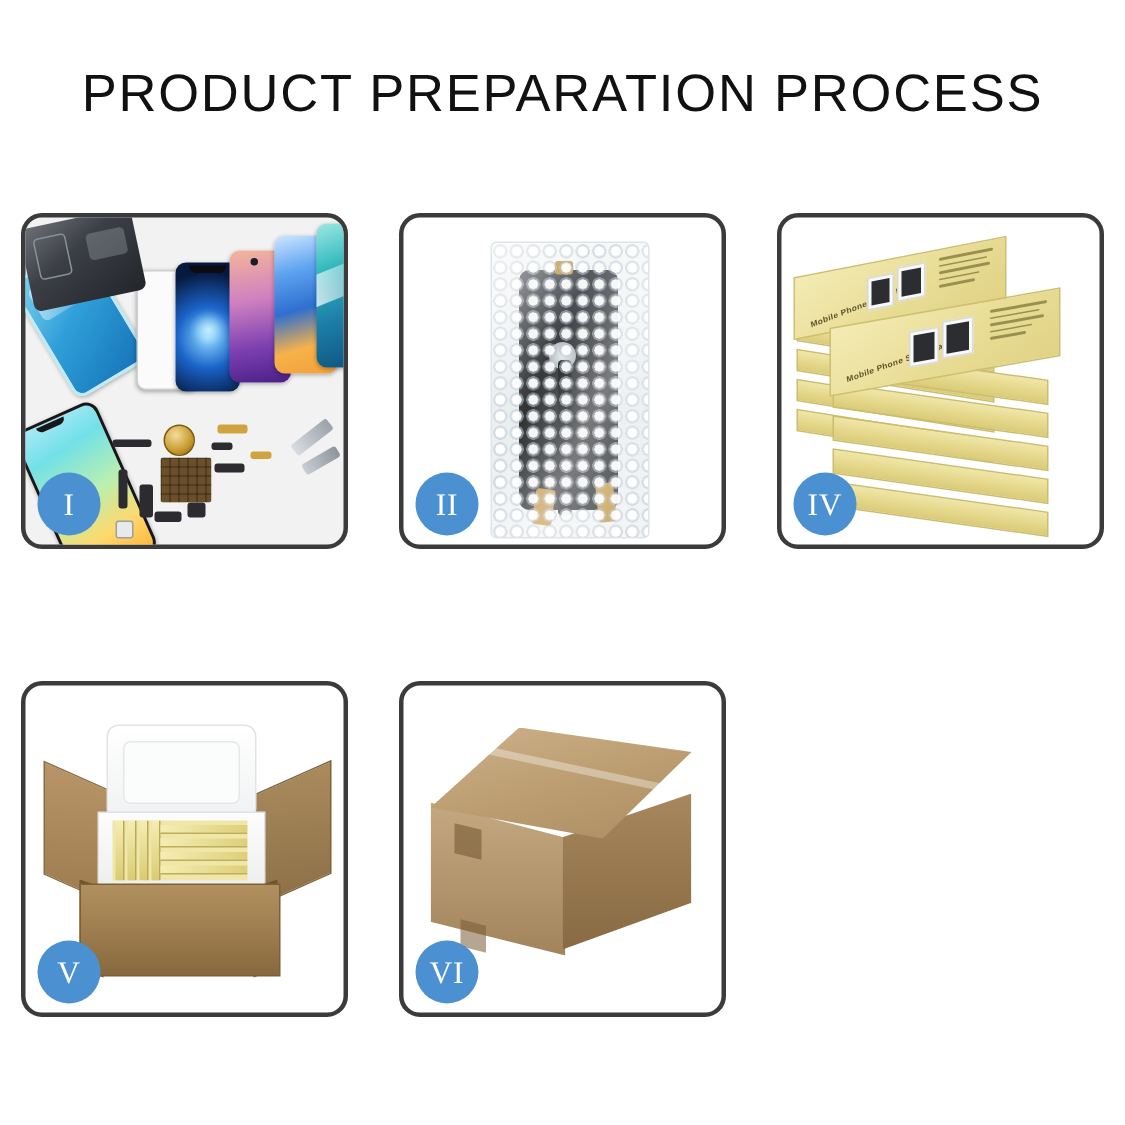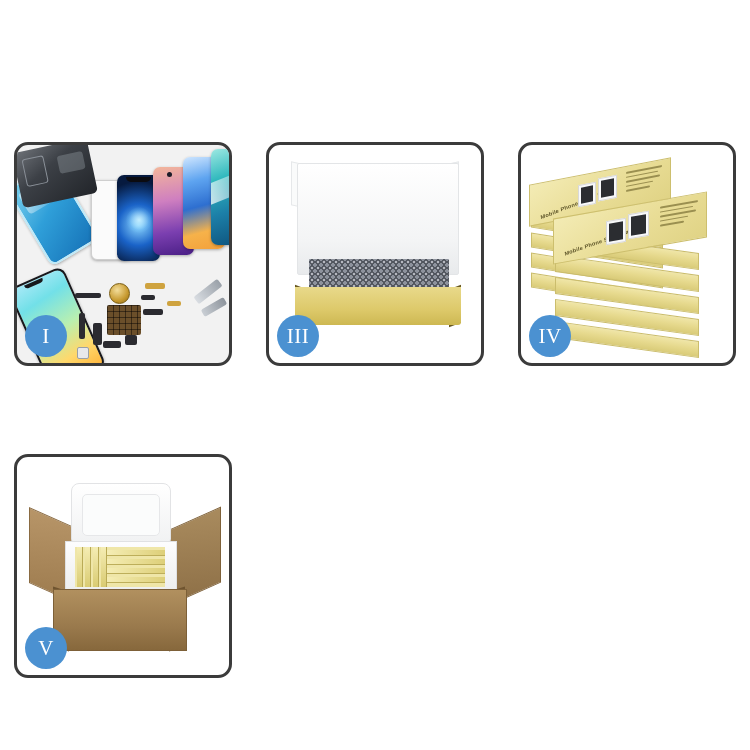--- a/index.html
+++ b/index.html
@@ -336,20 +336,21 @@
   }
   .p6 .tape1 { position:absolute; left: 34px; top: 94px; width: 18px; height: 20px; background: rgba(120,92,54,.62); transform: skewY(14deg); }
   .p6 .tape2 { position:absolute; left: 38px; top: 158px; width: 17px; height: 18px; background: rgba(120,92,54,.55); transform: skewY(14deg); }
 </style>
 </head>
 <body>
 
 <div id="page">
 
   <div id="header">
+    <h1 id="title">PRODUCT PREPARATION PROCESS</h1>
   </div>
 
   <div id="grid">
 
     <div class="panel tinted p1">
       <div class="scene">
         <div class="ph film"></div>
         <div class="ph glass"></div>
         <div class="ph s1"></div>
         <div class="ph s2"></div>
@@ -368,33 +369,35 @@
         <div class="flex" style="left:124px;top:150px;width:14px;height:5px;"></div>
         <div class="gold" style="left:128px;top:138px;width:20px;height:6px;"></div>
         <div class="gold" style="left:150px;top:156px;width:14px;height:5px;"></div>
         <div class="gold" style="left:60px;top:202px;width:10px;height:10px;border-radius:2px;background:#e8e9ea;border:1px solid #9aa0a6;"></div>
         <div class="tool"></div>
         <div class="tool2"></div>
       </div>
       <div class="badge">I</div>
     </div>
 
-
-    <div class="panel p3">
+    <div class="panel p2">
       <div class="scene">
-        <div class="lidflapL"></div>
-        <div class="lidflapR"></div>
-        <div class="lid"></div>
-        <div class="foam"></div>
-        <div class="trayL"></div>
-        <div class="trayR"></div>
-        <div class="tray"></div>
+        <div class="bag">
+          <div class="part"></div>
+          <div class="cable"></div>
+          <div class="tabT"></div>
+          <div class="tabL"></div>
+          <div class="tabR"></div>
+          <div class="bubbles"></div>
+          <div class="sheen"></div>
+        </div>
       </div>
-      <div class="badge">III</div>
+      <div class="badge">II</div>
     </div>
+
 
     <div class="panel p4">
       <div class="scene">
 
         <div class="bx" style="left:10px;top:58px;width:130px;height:13px;transform:skewY(9deg);"></div>
         <div class="bx" style="left:10px;top:78px;width:130px;height:13px;transform:skewY(9deg);"></div>
         <div class="bx" style="left:10px;top:98px;width:130px;height:13px;transform:skewY(9deg);"></div>
         <div class="bx" style="left:10px;top:118px;width:130px;height:13px;transform:skewY(9deg);"></div>
         <div class="bx" style="left:10px;top:138px;width:130px;height:13px;transform:skewY(9deg);"></div>
 
@@ -457,15 +460,26 @@
           <div class="h" style="top:21px;"></div>
             <div class="h" style="top:30px;"></div>
         </div>
         <div class="cartonL"></div>
         <div class="cartonR"></div>
         <div class="carton"></div>
       </div>
       <div class="badge">V</div>
     </div>
 
+    <div class="panel p6">
+      <div class="scene">
+        <div class="frontL"></div>
+        <div class="frontR"></div>
+        <div class="top"></div>
+        <div class="seam"></div>
+        <div class="tape1"></div>
+        <div class="tape2"></div>
+      </div>
+      <div class="badge">VI</div>
+    </div>
 
   </div>
 </div>
 
 </body></html>

